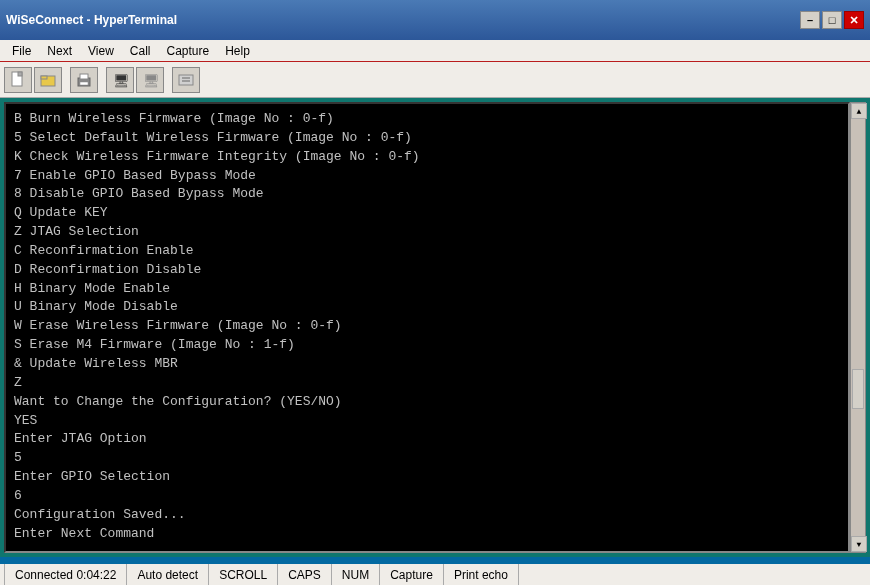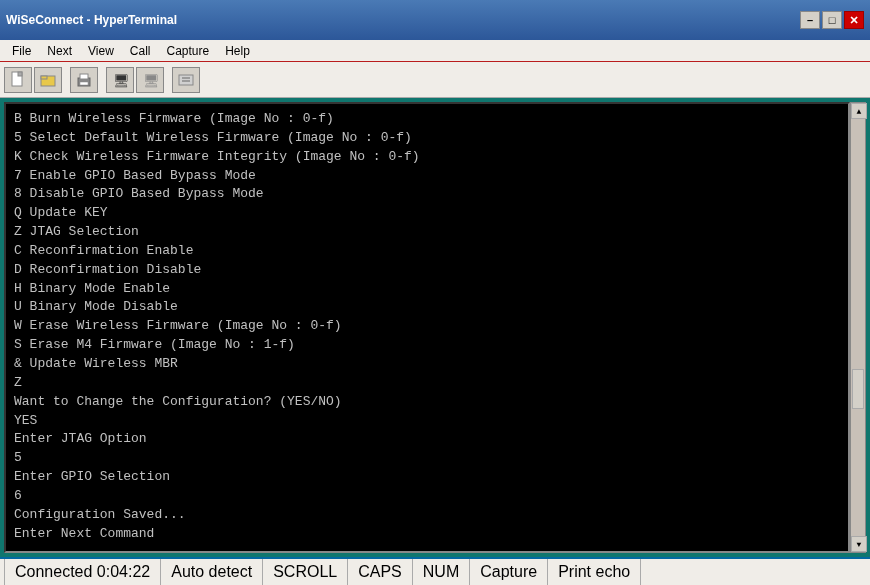--- a/index.html
+++ b/index.html
@@ -161,25 +161,25 @@
       right: 1px;
       height: 40px;
       background: #d4d0c8;
       border: 1px solid #aaa;
     }
 
     
     .status-bar {
       height: 28px;
       background: #f0ede8;
-      border-top: 2px solid #0369a1;
+      border-top: 7px solid #0369a1;
       display: flex;
       align-items: center;
       font-family: Arial, sans-serif;
-      font-size: 16px;
+      font-size: 12px;
       flex-shrink: 0;
     }
     .status-item {
       padding: 2px 10px;
       border-right: 1px solid #aaa;
       height: 100%;
       display: flex;
       align-items: center;
       color: #000;
       white-space: nowrap;

